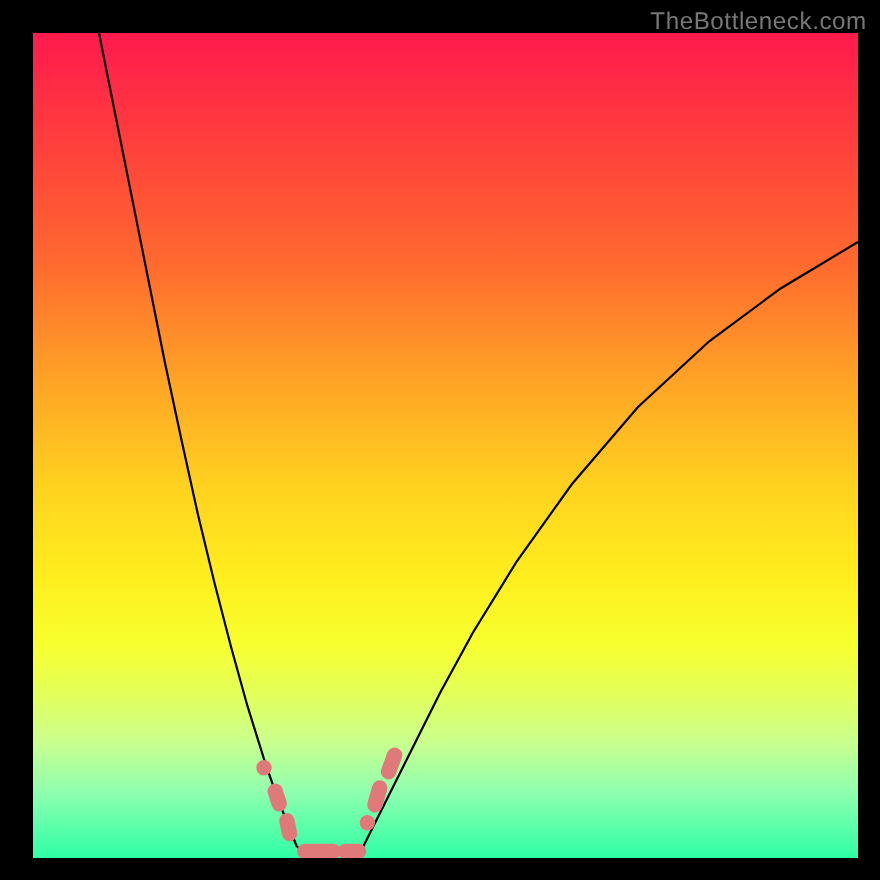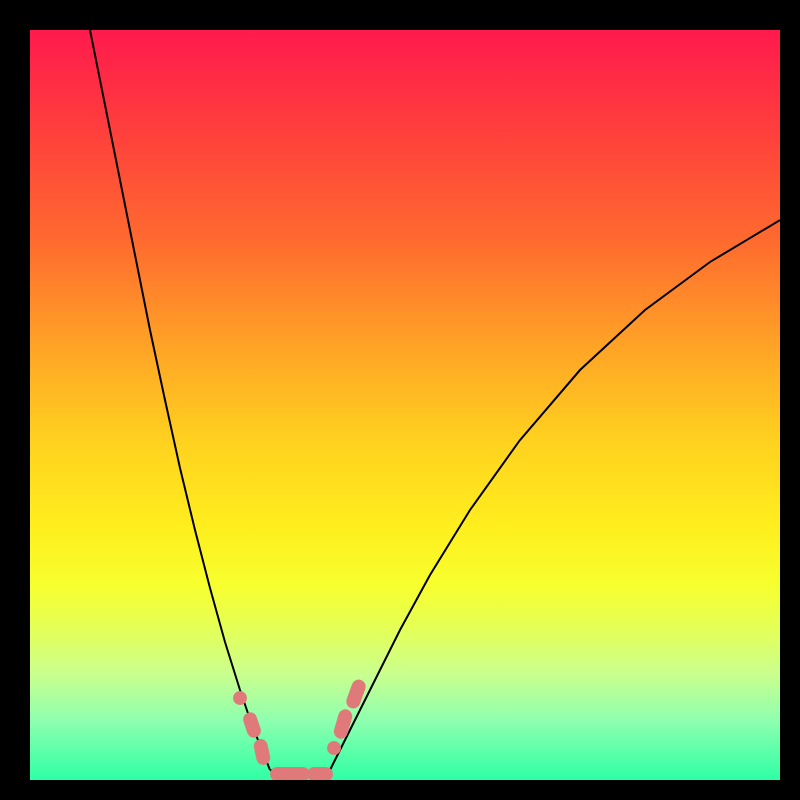--- a/index.html
+++ b/index.html
@@ -67,20 +67,21 @@
   }
   .marker-pill {
     fill: #e07a7a;
     stroke: none;
   }
 </style>
 </head>
 <body>
 <div class="frame">
 
+  <div class="watermark">TheBottleneck.com</div>
 
   <div class="plot-area">
     <svg class="curve" viewBox="0 0 750 750">
 
       <path id="left-branch" class="curve-path" d="M60 0 L75 75 L90 150 L105 225 L120 300 L135 370 L150 438 L165 500 L180 558 L195 612 L210 660 L222 695 L232 720 L240 740"></path>
 
       <path id="right-branch" class="curve-path" d="M300 740 L310 720 L325 690 L345 650 L370 600 L400 545 L440 480 L490 410 L550 340 L615 280 L680 232 L750 190"></path>
 
       <path id="bottom-flat" class="curve-path" d="M240 740 L255 745 L270 746 L285 745 L300 740"></path>
 

